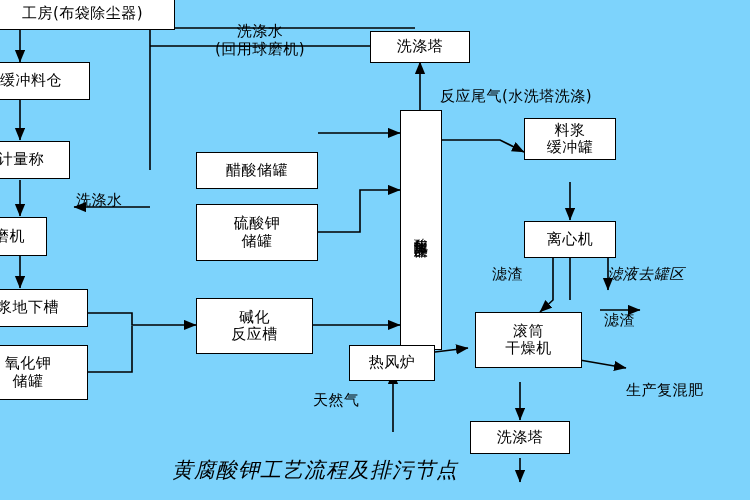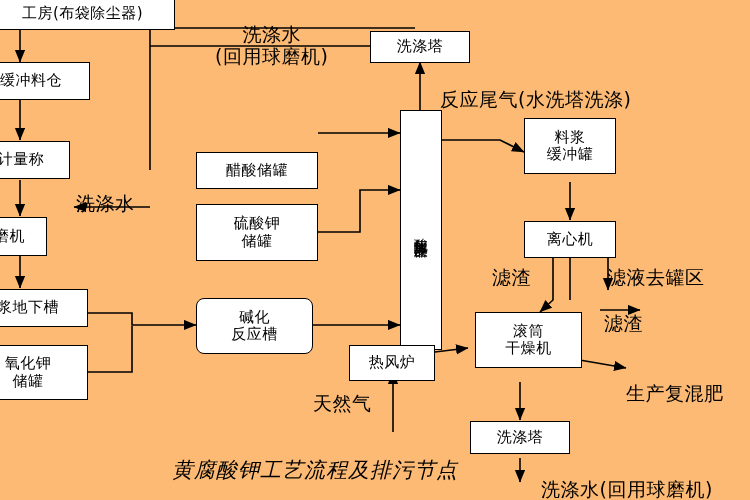--- a/index.html
+++ b/index.html
@@ -4,21 +4,21 @@
 <style>
   html, body {
     margin: 0;
     padding: 0;
     background: #ffffff;
   }
   #stage {
     position: relative;
     width: 750px;
     height: 500px;
-    background: #fdba74;
+    background: #7dd3fc;
     font-family: "DejaVu Sans", sans-serif;
     overflow: hidden;
   }
   svg.wires {
     position: absolute;
     left: 0;
     top: 0;
     width: 750px;
     height: 500px;
     pointer-events: none;
@@ -47,21 +47,21 @@
   .vtext {
     writing-mode: vertical-rl;
     text-orientation: upright;
     line-height: 1.05;
     letter-spacing: 1px;
     font-size: 14px;
   }
   .label {
     position: absolute;
     color: #000000;
-    font-size: 19px;
+    font-size: 15px;
     line-height: 1.18;
     white-space: pre-line;
     letter-spacing: 0.5px;
     background: transparent;
     z-index: 3;
   }
   .caption {
     position: absolute;
     font-size: 21px;
     color: #000000;
@@ -161,34 +161,34 @@
 
   <div class="node" style="left:196px; top:115px; width:122px; height:37px;margin-top:37px;">
     <span>醋酸储罐</span>
   </div>
 
   <div class="node" style="left:196px; top:204px; width:122px; height:57px;">
     <span>硫酸钾
 储罐</span>
   </div>
 
-  <div class="node" style="left:196px; top:298px; width:117px; height:56px;border-radius:8px;">
+  <div class="node" style="left:196px; top:298px; width:117px; height:56px;">
     <span>碱化
 反应槽</span>
   </div>
 
   <div class="node tall" style="left:400px; top:110px; width:42px; height:240px;">
     <span class="vtext">酸化加压反应器</span>
   </div>
 
   <div class="node" style="left:370px; top:31px; width:100px; height:32px;">
     <span>洗涤塔</span>
   </div>
 
-  <div class="node" style="left:524px; top:118px; width:92px; height:56px;">
+  <div class="node" style="left:524px; top:118px; width:92px; height:42px;">
     <span>料浆
 缓冲罐</span>
   </div>
 
   <div class="node" style="left:524px; top:221px; width:92px; height:37px;">
     <span>离心机</span>
   </div>
 
   <div class="node" style="left:475px; top:312px; width:107px; height:56px;">
     <span>滚筒
@@ -205,26 +205,25 @@
 
   <div class="label" style="left:215px; top:23px; text-align:center;">洗涤水
 (回用球磨机)</div>
 
   <div class="label" style="left:428px; top:88px;margin-left:12px;">反应尾气(水洗塔洗涤)</div>
 
   <div class="label" style="left:76px; top:192px;">洗涤水</div>
 
   <div class="label" style="left:492px; top:266px;">滤渣</div>
 
-  <div class="label" style="left:607px; top:266px;">滤液去罐区</div>
+  <div class="label" style="left:607px; top:266px;font-style:italic;">滤液去罐区</div>
 
   <div class="label" style="left:604px; top:312px;">滤渣</div>
 
   <div class="label" style="left:626px; top:362px;margin-top:20px;">生产复混肥</div>
 
 
   <div class="label" style="left:313px; top:392px;">天然气</div>
 
-  <div class="label" style="left:541px; top:478px;">洗涤水(回用球磨机)</div>
 
   <div class="caption" style="left:172px; top:456px;">黄腐酸钾工艺流程及排污节点</div>
 
 </div>
 
 </body></html>

